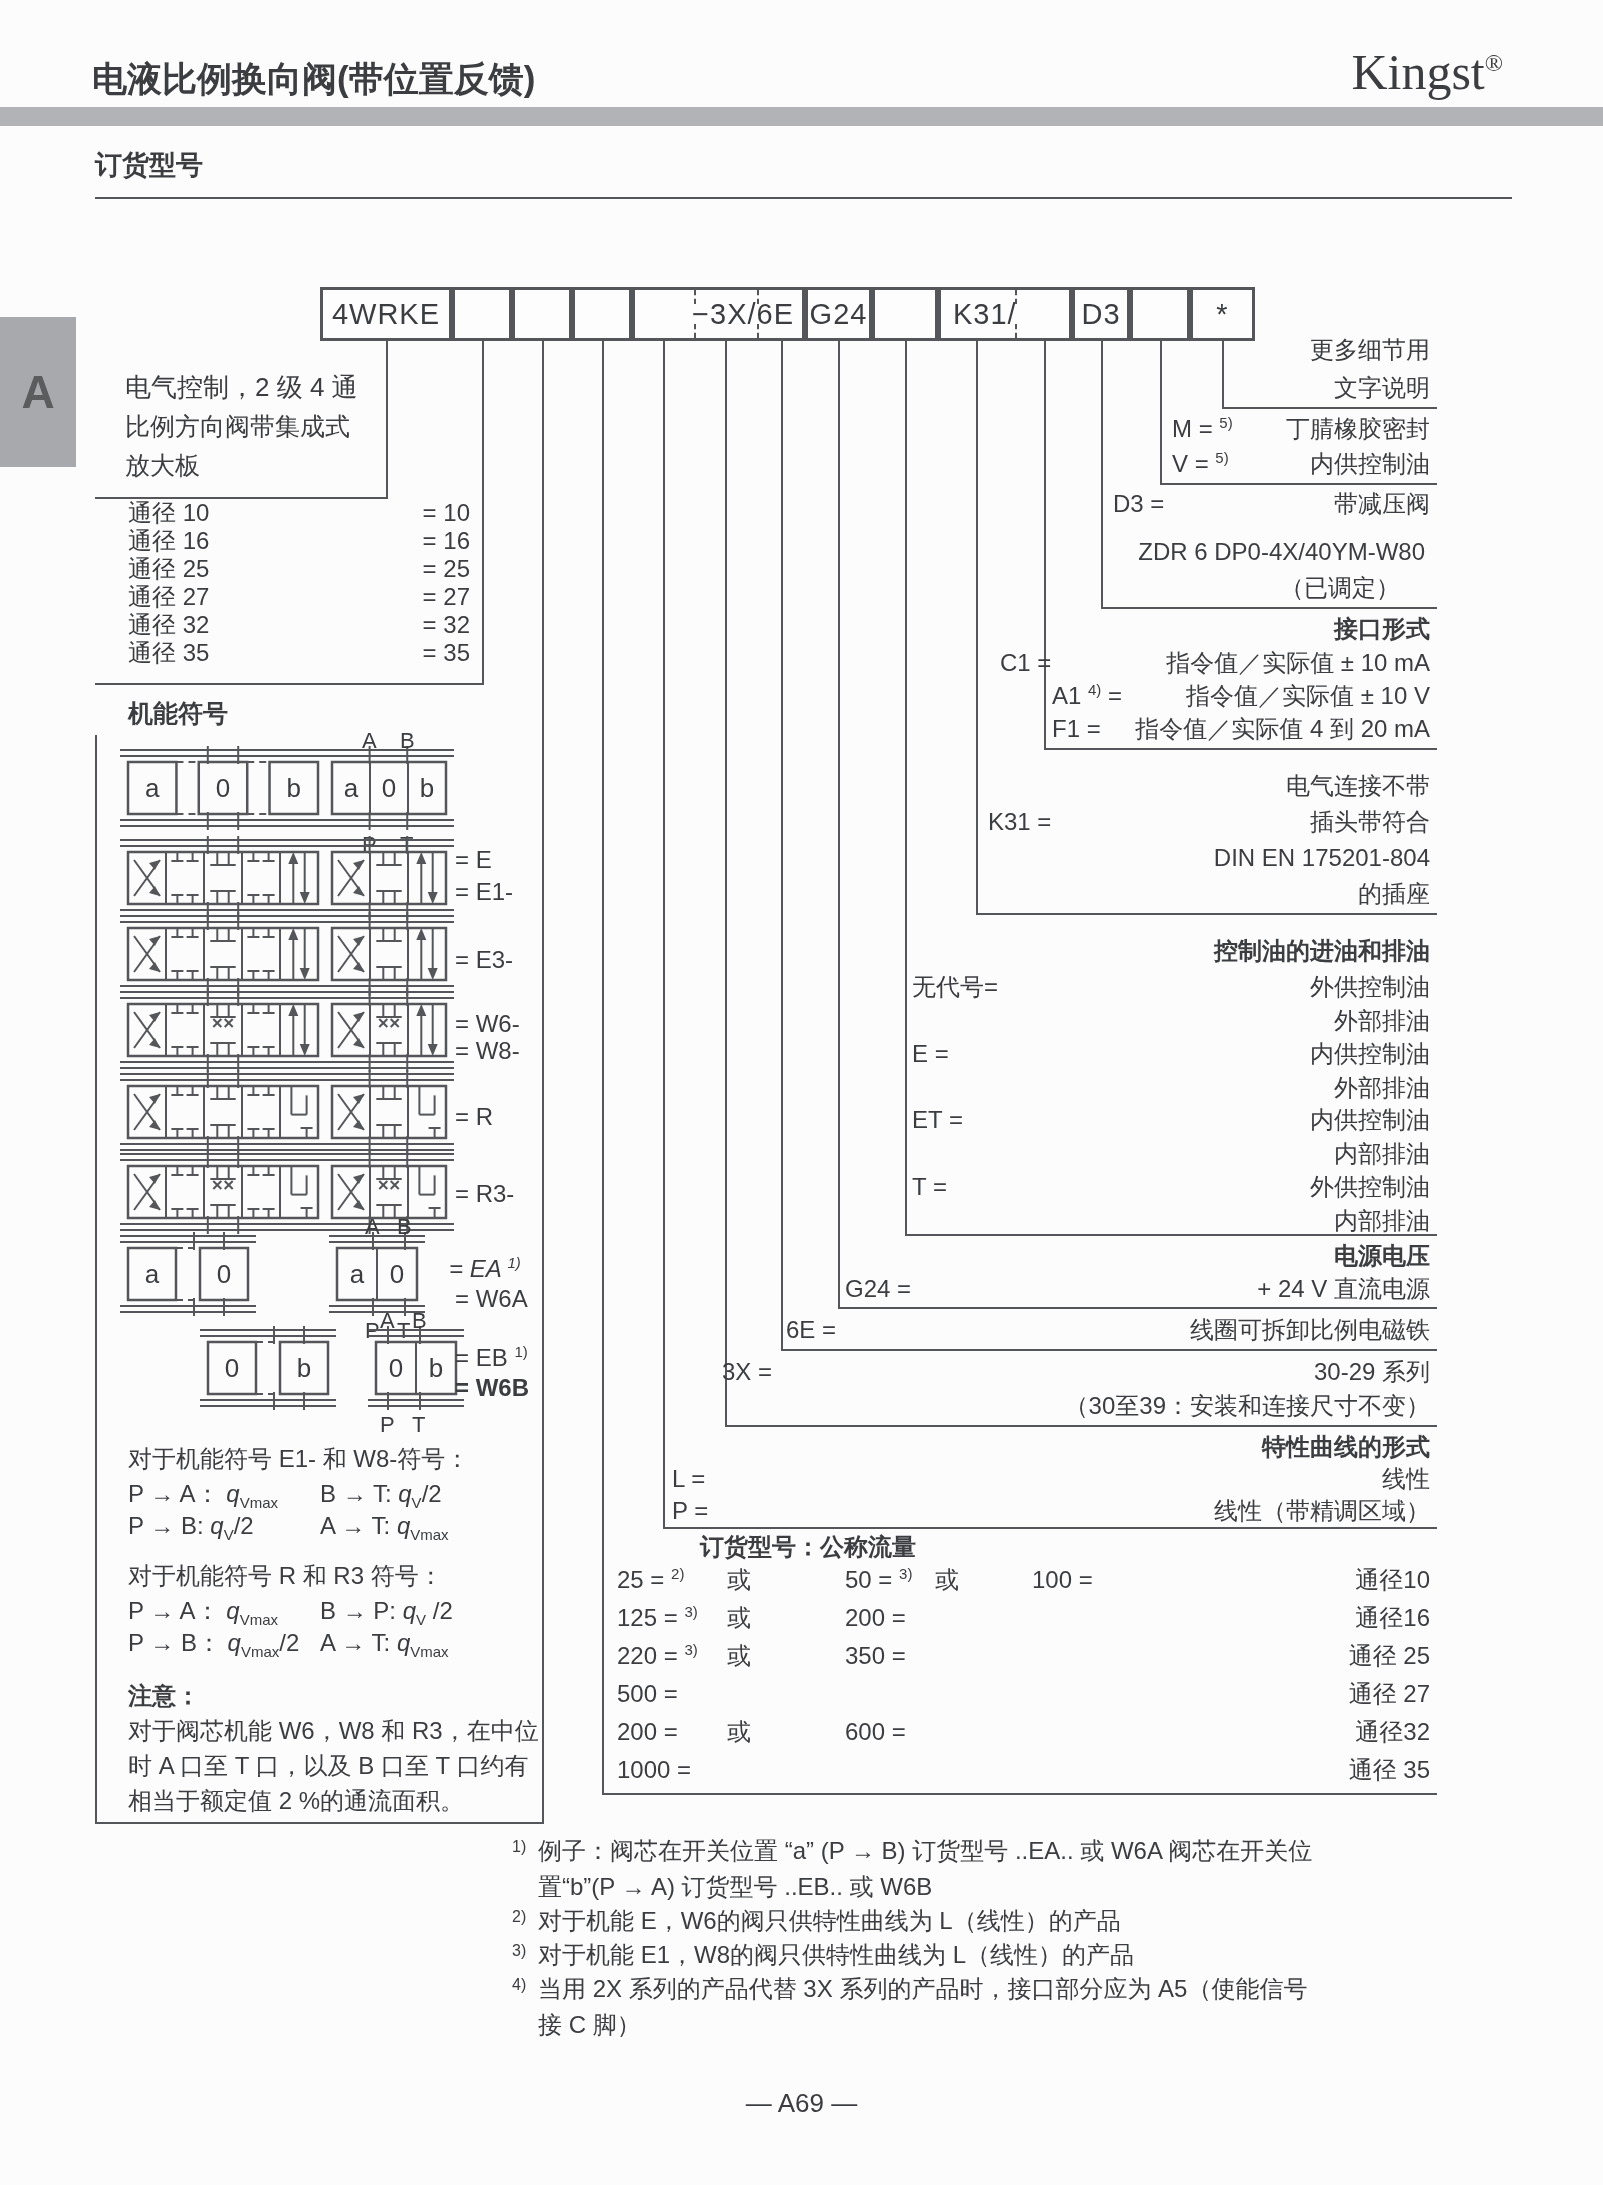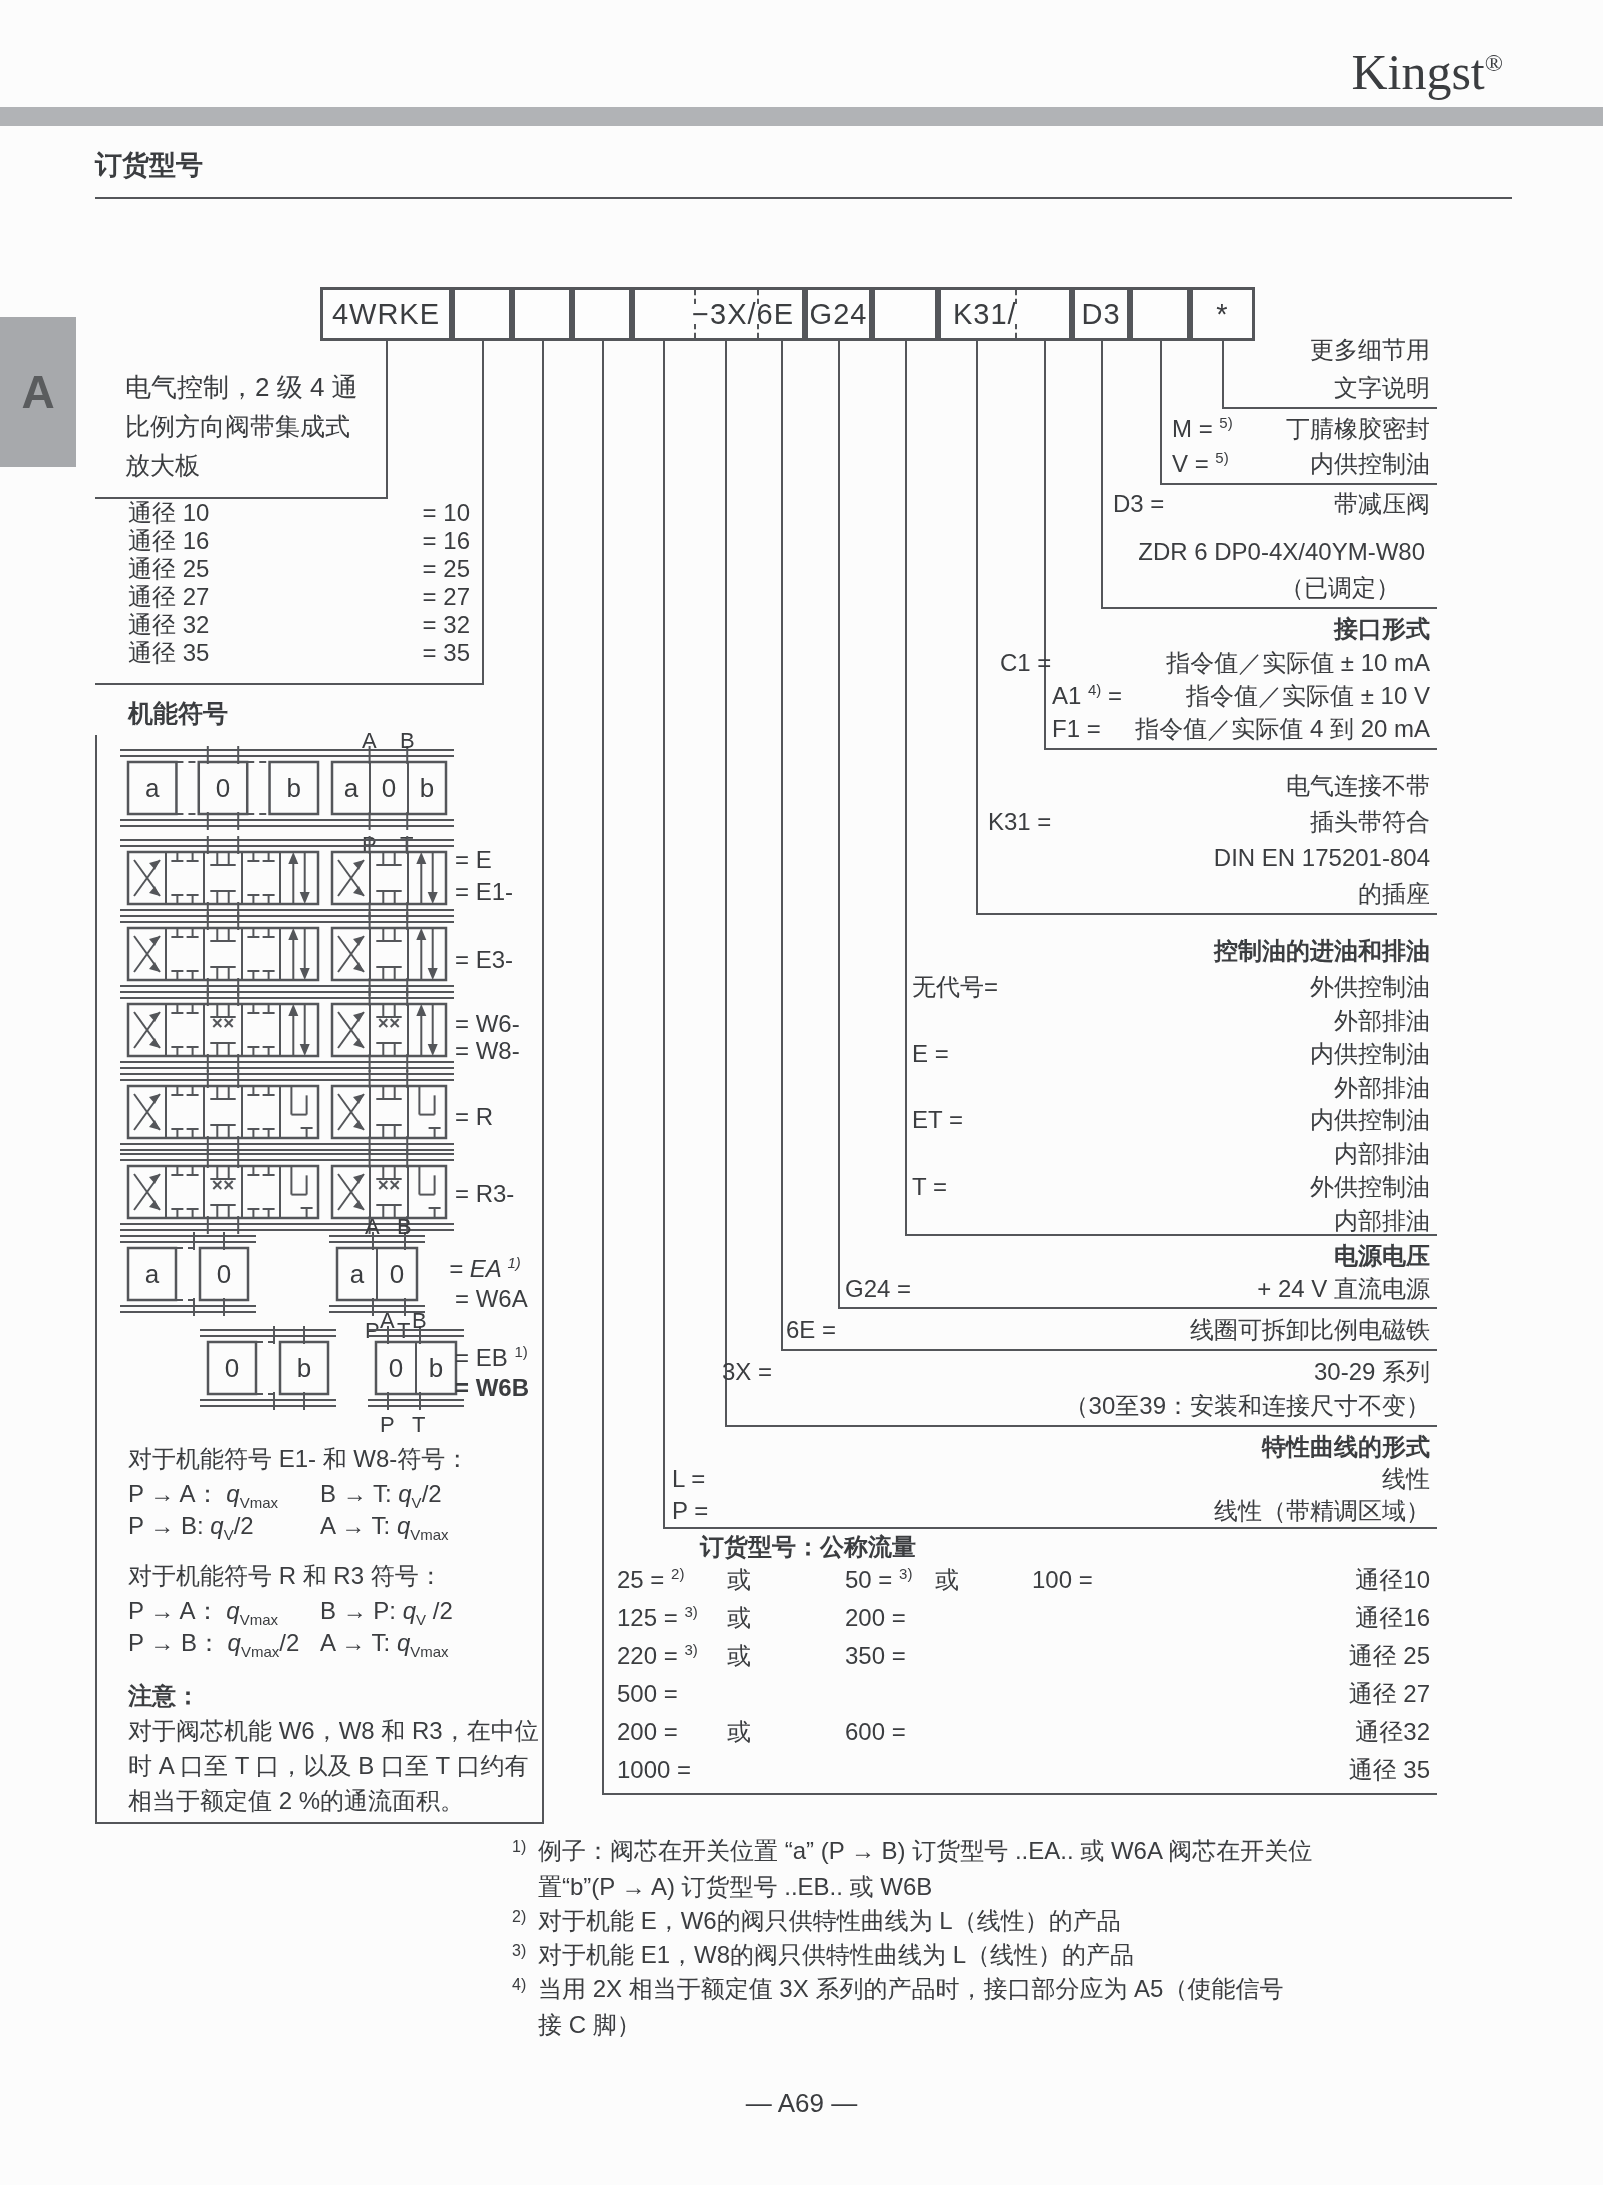--- a/index.html
+++ b/index.html
@@ -22,20 +22,21 @@
   .graybar{position:absolute;background:var(--bar,#b1b3b6);}
   .sidetab{position:absolute;display:flex;align-items:center;justify-content:center;
            background:var(--tabbg,#a7a9ac);color:var(--tabfg,#5a5c5e);
            font-size:46px;font-weight:bold;}
   svg{position:absolute;overflow:visible;}
 </style>
 </head>
 <body>
 
 <div class="page" style="--ink: #3b3d40; --line: #54565a; --bar: #b1b3b6; --tabbg: #a7a9ac; --tabfg: #5a5c5e;">
+  <div class="t bold" style="left:92px;top:58px;font-size:35px;line-height:42px;">电液比例换向阀(带位置反馈)</div>
   <div class="t brand" style="right:100px;top:44px;font-size:50px;line-height:56px;"><span>Kingst</span><sup style="font-size:24px;">®</sup></div>
   <div class="graybar" style="left:0;top:107px;width:1603px;height:19px;"></div>
   <div class="t bold" style="left:95px;top:150px;font-size:27px;">订货型号</div>
   <div class="sidetab" style="left:0;top:317px;width:76px;height:150px;">
       <span>A</span>
     </div>
   <div id="diagram">
       <div class="hl" style="top: 197px; left: 95px; width: 1417px;"></div>
       <div class="codebox" style="left: 320px; top: 287px; width: 132px; height: 54px;">4WRKE</div>
       <div class="codebox" style="left: 452px; top: 287px; width: 60px; height: 54px;"></div>
@@ -704,17 +705,17 @@
       <div class="t" style="top: 1755px; left: 617px;">1000 =</div>
       <div class="t ra" style="top: 1755px; right: 173px;">通径 35</div>
       <div class="t" style="top: 1832px; left: 512px; font-size: 16px;">1)</div>
       <div class="t" style="top: 1836px; left: 538px;">例子：阀芯在开关位置 “a” (P → B) 订货型号 ..EA.. 或 W6A 阀芯在开关位</div>
       <div class="t" style="top: 1872px; left: 538px;">置“b”(P → A) 订货型号 ..EB.. 或 W6B</div>
       <div class="t" style="top: 1902px; left: 512px; font-size: 16px;">2)</div>
       <div class="t" style="top: 1906px; left: 538px;">对于机能 E，W6的阀只供特性曲线为 L（线性）的产品</div>
       <div class="t" style="top: 1936px; left: 512px; font-size: 16px;">3)</div>
       <div class="t" style="top: 1940px; left: 538px;">对于机能 E1，W8的阀只供特性曲线为 L（线性）的产品</div>
       <div class="t" style="top: 1970px; left: 512px; font-size: 16px;">4)</div>
-      <div class="t" style="top: 1974px; left: 538px;">当用 2X 相当于额定值 3X 系列的产品时，接口部分应为 A5（使能信号</div>
+      <div class="t" style="top: 1974px; left: 538px;">当用 2X 系列的产品代替 3X 系列的产品时，接口部分应为 A5（使能信号</div>
       <div class="t" style="top: 2010px; left: 538px;">接 C 脚）</div>
     </div>
   <div class="t" style="left:0;top:2088px;width:1603px;text-align:center;font-size:26px;">— A69 —</div>
 </div>
 
 </body></html>

